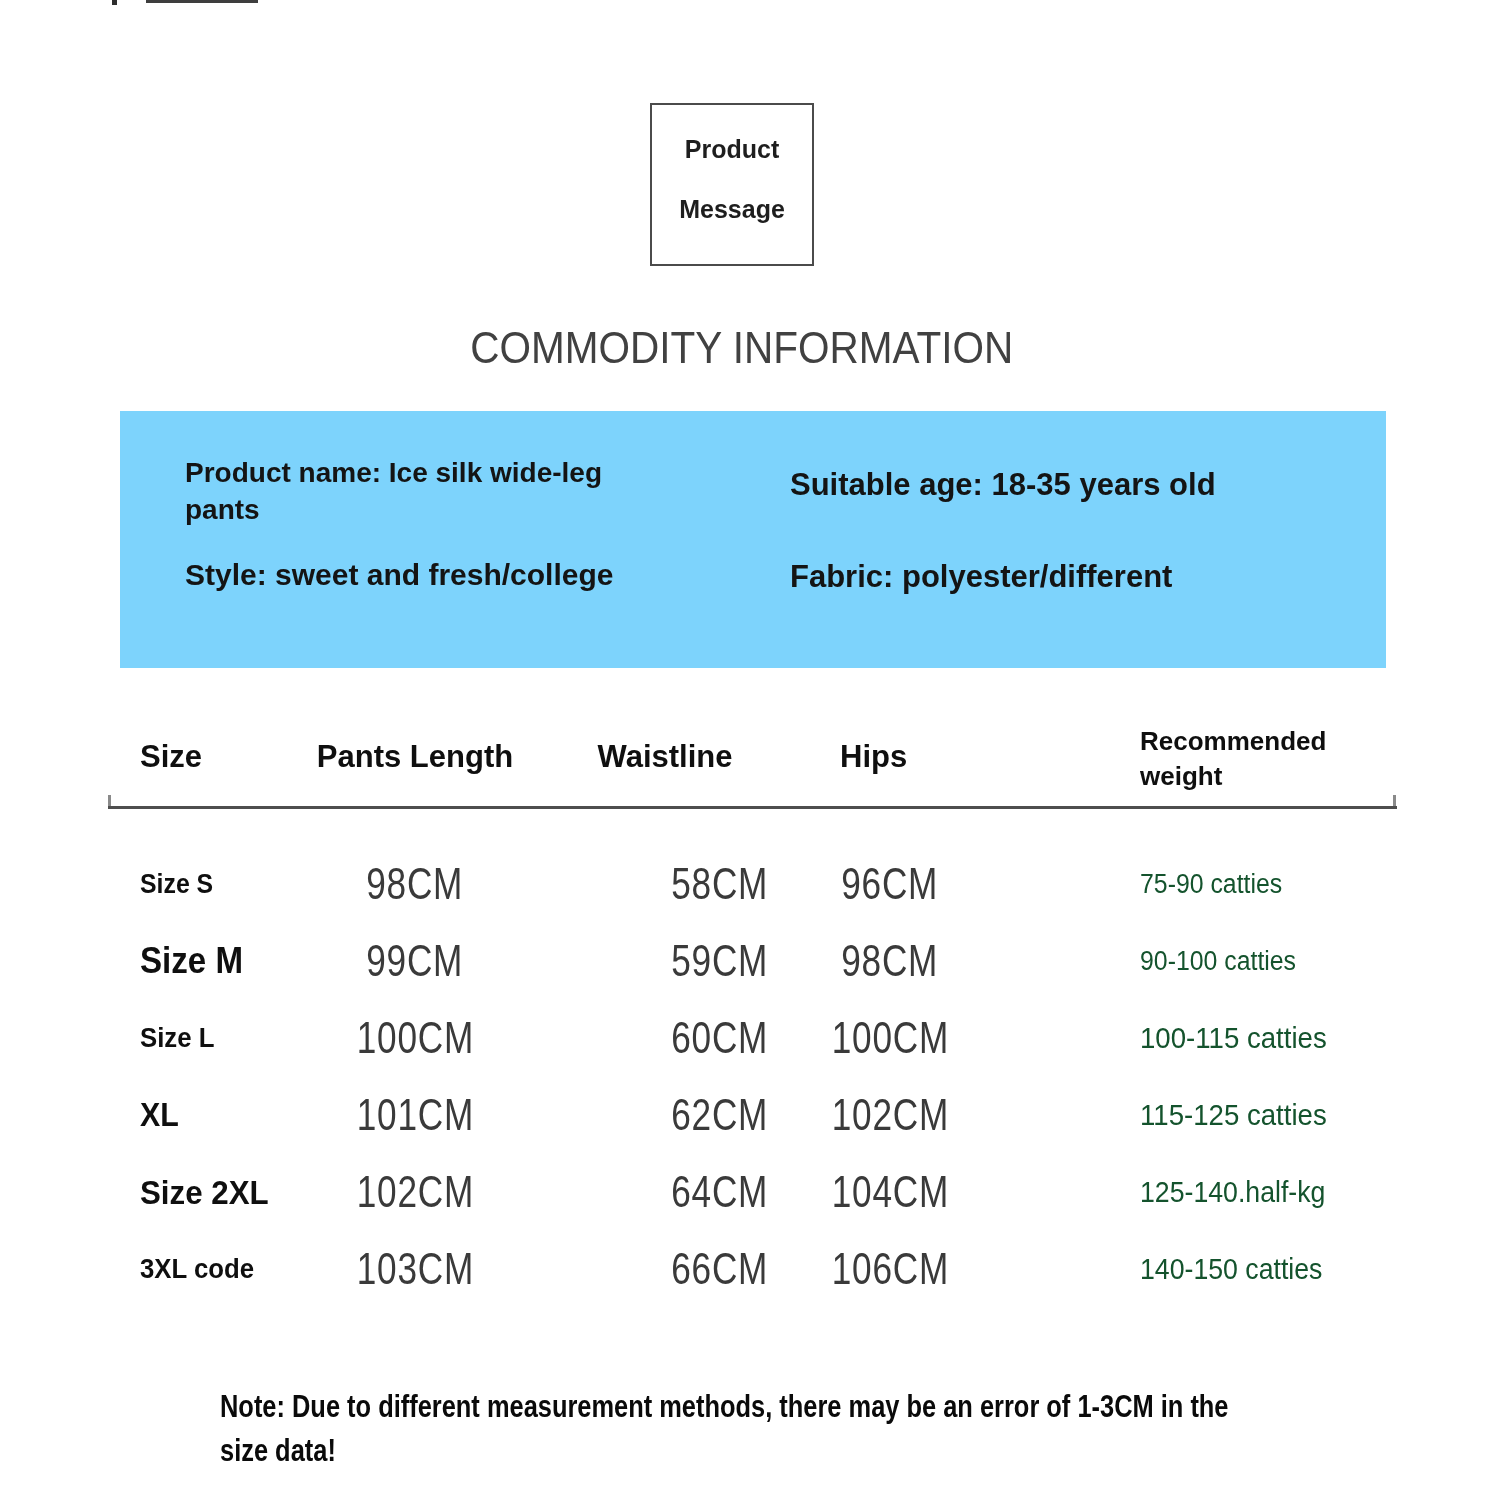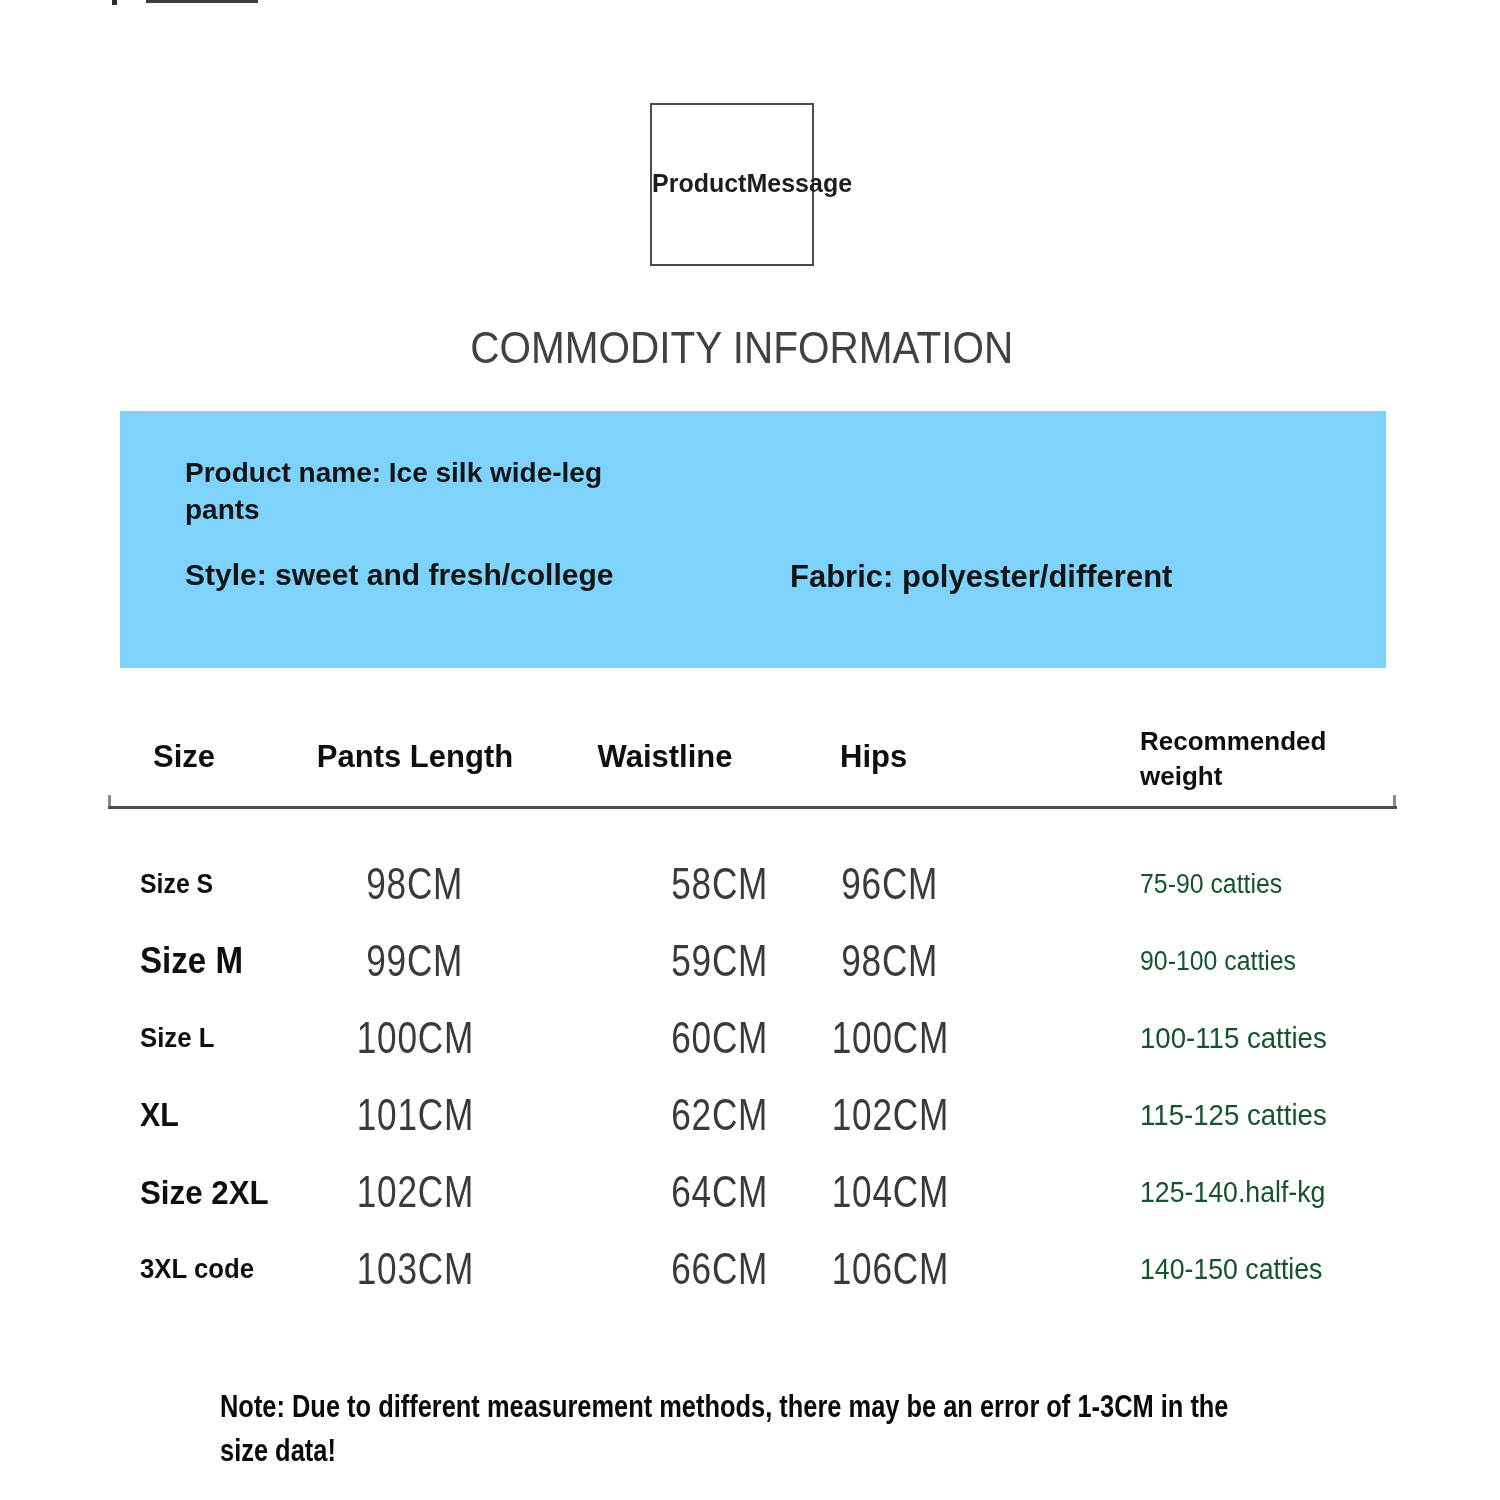--- a/index.html
+++ b/index.html
@@ -8,43 +8,43 @@
     font-family:"Liberation Sans",sans-serif;color:#111;overflow:hidden;
   }
   
   .art1{position:absolute;left:112px;top:0;width:5px;height:5px;background:#2e2e2e;}
   .art2{position:absolute;left:146px;top:0;width:112px;height:3px;background:#3e3e3e;}
 
   
   .badge{
     position:absolute;left:650px;top:103px;width:164px;height:163px;
     border:2px solid #4b4b4b;box-sizing:border-box;background:#fff;
-    display:flex;flex-direction:row;align-items:center;justify-content:space-between;
-    padding:30px 0 32px;
+    display:flex;flex-direction:column;align-items:center;justify-content:space-between;
+    padding:30px 0 40px;
   }
   .badge span{font-weight:bold;font-size:25px;color:#1e1e1e;}
 
   
   .title{position:absolute;left:0;top:322px;width:1484px;text-align:center;}
   .title span{
     display:inline-block;font-size:45px;font-weight:400;color:#414141;
     transform:scaleX(0.9);white-space:nowrap;
   }
 
   
   .panel{position:absolute;left:120px;top:411px;width:1266px;height:257px;background:#7dd3fc;}
   .panel .cell{position:absolute;font-weight:bold;color:#141414;}
   .p-name{left:65px;top:44px;width:480px;font-size:28px;line-height:1.32;}
   .p-style{left:65px;top:147px;font-size:30px;}
   .p-age{left:670px;top:56px;font-size:31px;}
   .p-fabric{left:670px;top:148px;font-size:31px;}
 
   
   .th{position:absolute;font-weight:bold;color:#0f0f0f;font-size:31px;}
-  .th-size{left:153px;top:739px;}
+  .th-size{left:140px;top:739px;}
   .th-pl{left:310px;top:739px;width:210px;text-align:center;}
   .th-wl{left:560px;top:739px;width:210px;text-align:center;}
   .th-hips{left:840px;top:739px;}
   .th-rw{left:1140px;top:724px;width:215px;font-size:26px;line-height:1.35;}
 
   .rule{position:absolute;left:108px;top:806px;width:1289px;height:3px;background:#4e4e4e;}
   .rule-tick{position:absolute;top:795px;width:3px;height:11px;background:#8a8a8a;}
   .rtl{left:108px;} .rtr{left:1393px;}
 
   
@@ -90,20 +90,21 @@
     <span>Message</span>
   </div>
 
   <div class="title">
     <span>COMMODITY INFORMATION</span>
   </div>
 
   <div class="panel">
     <div class="cell p-name">Product name: Ice silk wide-leg pants</div>
     <div class="cell p-style">Style: sweet and fresh/college</div>
+    <div class="cell p-age">Suitable age: 18-35 years old</div>
     <div class="cell p-fabric">Fabric: polyester/different</div>
   </div>
 
   <div class="th th-size">Size</div>
   <div class="th th-pl">Pants Length</div>
   <div class="th th-wl">Waistline</div>
   <div class="th th-hips">Hips</div>
   <div class="th th-rw">Recommended weight</div>
 
   <div class="rule"></div>

